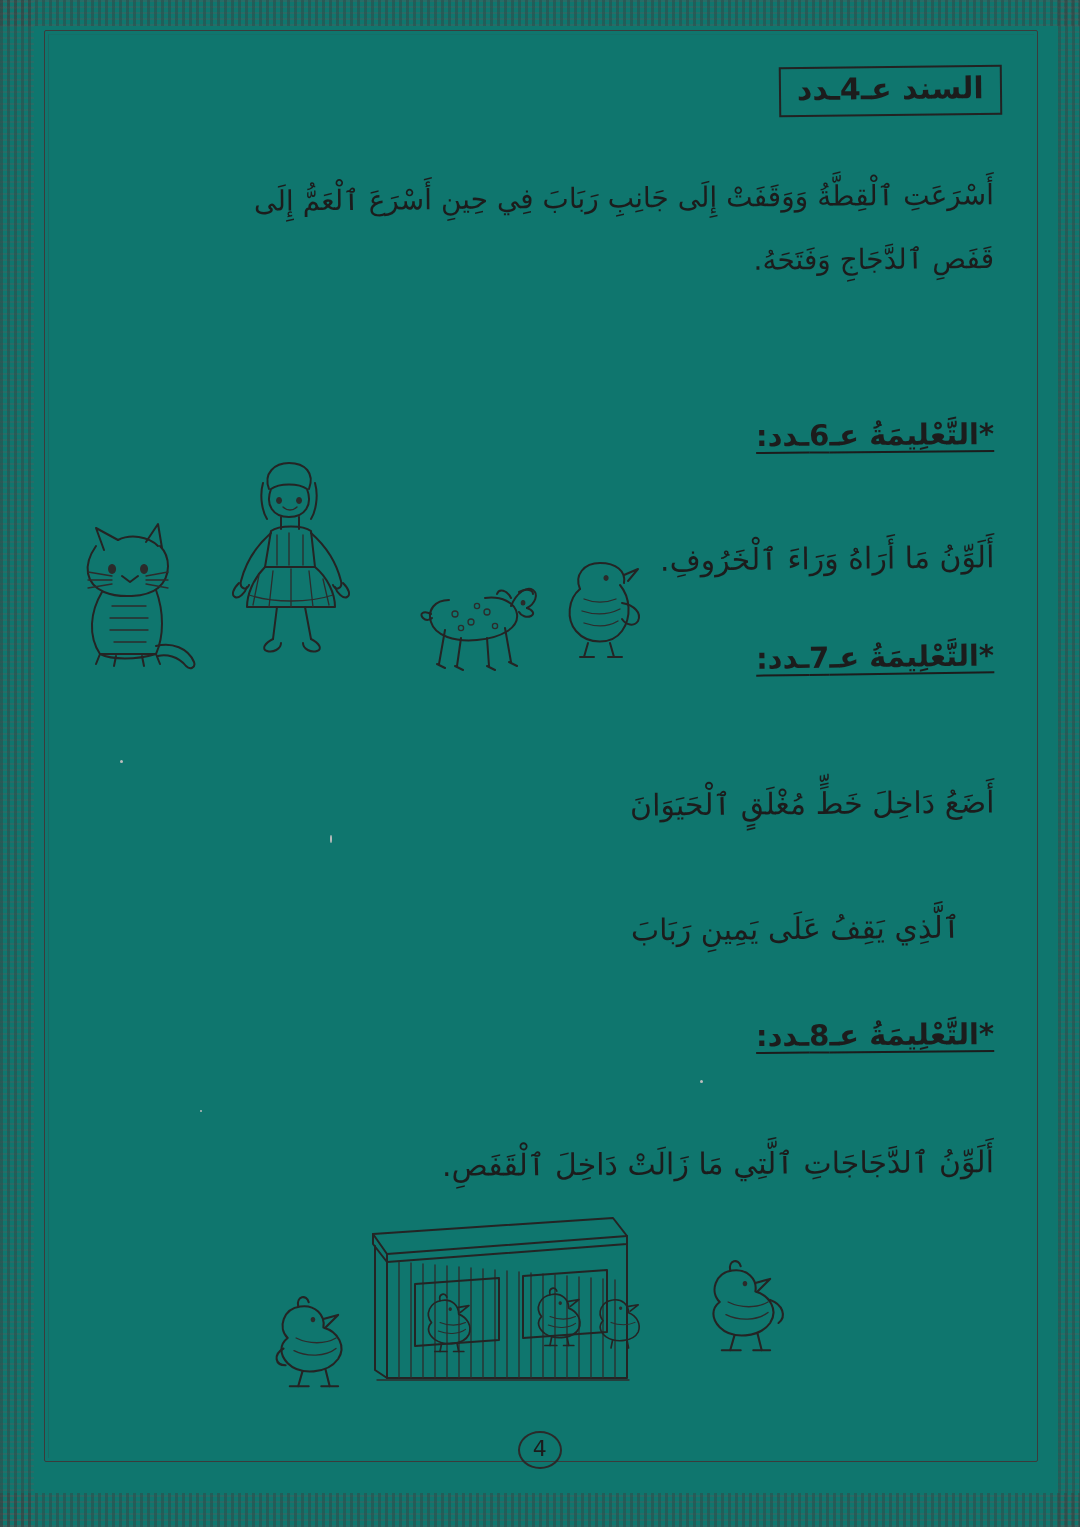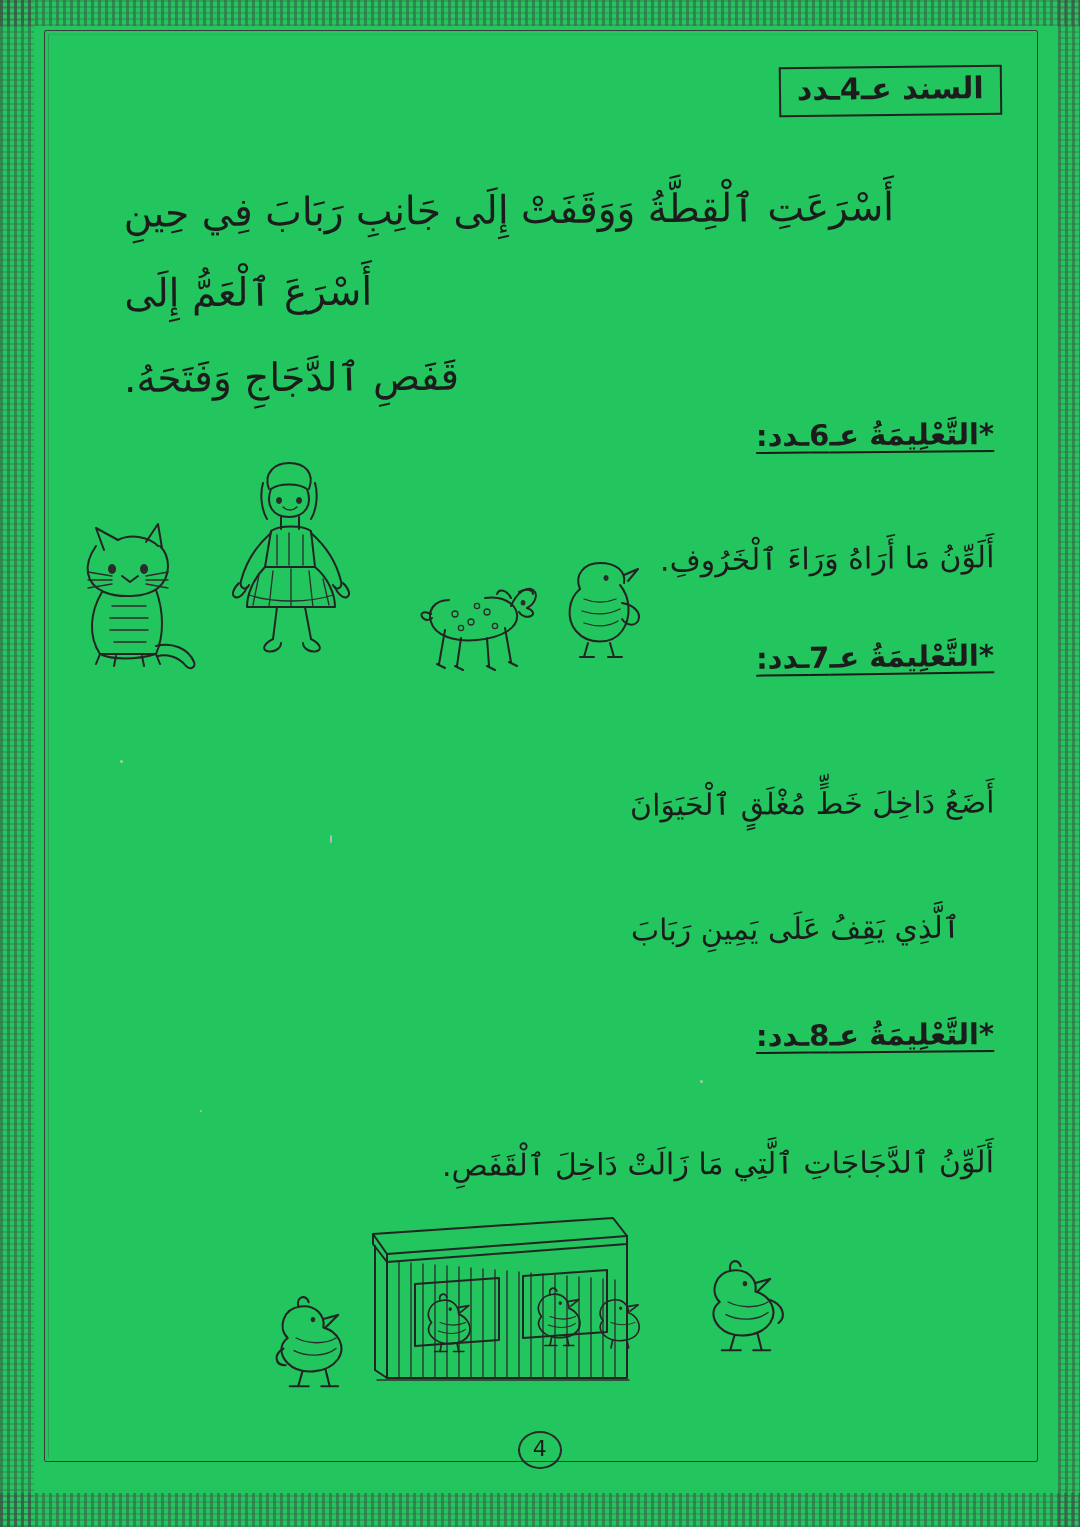--- a/index.html
+++ b/index.html
@@ -12,21 +12,21 @@
     height: 1527px;
     position: relative;
     font-family: "DejaVu Sans", sans-serif;
     overflow: hidden;
   }
 
   
   #page {
     position: absolute;
     inset: 0;
-    background: #22c55e;
+    background: #0f766e;
   }
 
   
   .scan-edge {
     position: absolute;
     background:
       repeating-linear-gradient(90deg,
         rgba(60,60,60,0.55) 0px, rgba(60,60,60,0.55) 3px,
         rgba(255,255,255,0.0) 3px, rgba(255,255,255,0.0) 7px),
       repeating-linear-gradient(0deg,
@@ -76,23 +76,23 @@
     padding: 3px 16px 7px 16px;
     line-height: 1.2;
     transform: rotate(-0.6deg);
   }
 
   .passage {
     position: absolute;
     top: 170px;
     right: 86px;
     width: 870px;
-    font-size: 39px;
+    font-size: 28px;
     line-height: 2.05;
-    text-align: left;
+    text-align: right;
   }
   .passage .l1 { display:block; transform: rotate(-0.5deg); }
   .passage .l2 { display:block; transform: rotate(-0.4deg); margin-top: 6px; }
 
   .instruction {
     position: absolute;
     right: 86px;
     font-size: 29px;
     font-weight: 600;
     white-space: nowrap;

